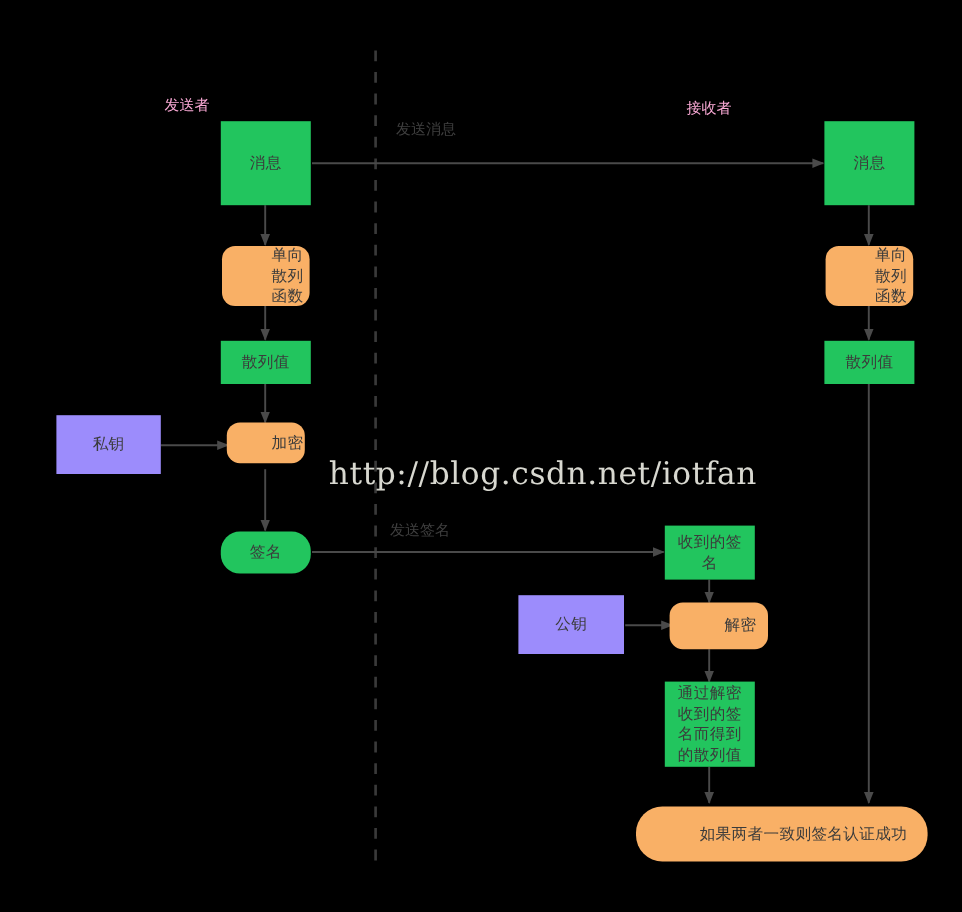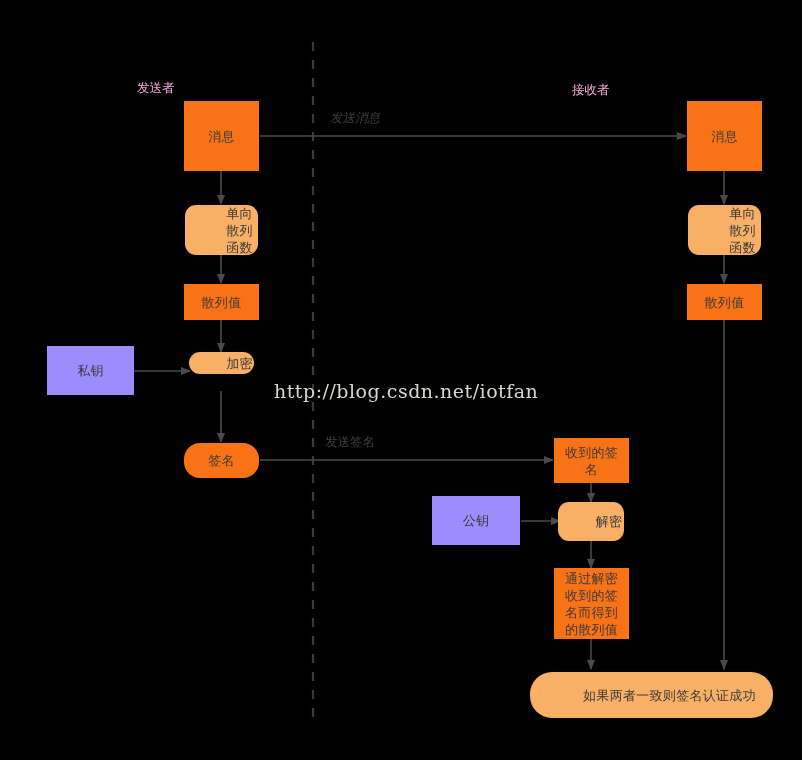--- a/index.html
+++ b/index.html
@@ -29,21 +29,21 @@
     display: flex;
     align-items: center;
     justify-content: center;
     text-align: center;
     color: #3b3b3b;
     font-size: 13px;
     line-height: 17px;
     letter-spacing: 0.3px;
     z-index: 3;
   }
-  .node.blue   { background: #f97316; }
+  .node.blue   { background: #22c55e; }
   .node.orange { background: #f9b066; padding-left: 36px; }
   .node.purple { background: #9c8cfc; }
   .node.rounded { border-radius: 11px; }
   .node.pill    { border-radius: 22px; }
   .lane-label {
     position: absolute;
     color: #f9a8d4;
     font-size: 12.5px;
     z-index: 3;
     white-space: nowrap;
@@ -52,21 +52,21 @@
     position: absolute;
     color: #3f3f3f;
     font-size: 12.5px;
     z-index: 4;
     white-space: nowrap;
   }
   .watermark {
     position: absolute;
     color: #d8d8d0;
     font-family: "DejaVu Serif", "Liberation Serif", serif;
-    font-size: 19px;
+    font-size: 26px;
     letter-spacing: 0.5px;
     white-space: nowrap;
     z-index: 5;
   }
 </style>
 </head>
 <body>
 
 <div id="canvas">
 
@@ -104,55 +104,55 @@
     <line x1="521" y1="521" x2="560" y2="521" stroke="#4a4a4a" stroke-width="1.6" marker-end="url(#arrow)"></line>
 
     <line x1="591" y1="541" x2="591" y2="568" stroke="#4a4a4a" stroke-width="1.6" marker-end="url(#arrow)"></line>
 
     <line x1="591" y1="639" x2="591" y2="669" stroke="#4a4a4a" stroke-width="1.6" marker-end="url(#arrow)"></line>
   </svg>
 
   <div class="lane-label" style="left:137px; top:80px;">发送者</div>
   <div class="lane-label" style="left:572px; top:82px;">接收者</div>
 
-  <div class="edge-label" style="left:330px; top:110px;font-style:italic;">发送消息</div>
+  <div class="edge-label" style="left:330px; top:100px;">发送消息</div>
   <div class="edge-label" style="left:325px; top:434px;font-family:Liberation Mono, monospace;">发送签名</div>
 
   <div class="node blue" style="left:184px; top:101px; width:75px; height:70px;">消息</div>
 
   <div class="node orange rounded" style="left:185px; top:205px; width:73px; height:50px; flex-direction:column;">
     <span>单向散列</span>
     <span>函数</span>
   </div>
 
   <div class="node blue" style="left:184px; top:284px; width:75px; height:36px;">散列值</div>
 
   <div class="node purple" style="left:47px; top:346px; width:87px; height:49px;">私钥</div>
 
-  <div class="node orange rounded" style="left:189px; top:352px; width:65px; height:22px;">加密</div>
+  <div class="node orange rounded" style="left:189px; top:352px; width:65px; height:34px;">加密</div>
 
   <div class="node blue" style="left:184px; top:443px; width:75px; height:35px;border-radius:16px;">签名</div>
 
   <div class="node blue" style="left:687px; top:101px; width:75px; height:70px;">消息</div>
 
   <div class="node orange rounded" style="left:688px; top:205px; width:73px; height:50px; flex-direction:column;">
     <span>单向散列</span>
     <span>函数</span>
   </div>
 
   <div class="node blue" style="left:687px; top:284px; width:75px; height:36px;">散列值</div>
 
   <div class="node blue" style="left:554px; top:438px; width:75px; height:45px; flex-direction:column;">
     <span>收到的签</span>
     <span>名</span>
   </div>
 
   <div class="node purple" style="left:432px; top:496px; width:88px; height:49px;">公钥</div>
 
-  <div class="node orange rounded" style="left:558px; top:502px; width:66px; height:39px;">解密</div>
+  <div class="node orange rounded" style="left:558px; top:502px; width:82px; height:39px;">解密</div>
 
   <div class="node blue" style="left:554px; top:568px; width:75px; height:71px; flex-direction:column;text-align:right;">
     <span>通过解密</span>
     <span>收到的签</span>
     <span>名而得到</span>
     <span>的散列值</span>
   </div>
 
   <div class="node orange pill" style="left:530px; top:672px; width:243px; height:46px;">如果两者一致则签名认证成功</div>
 

